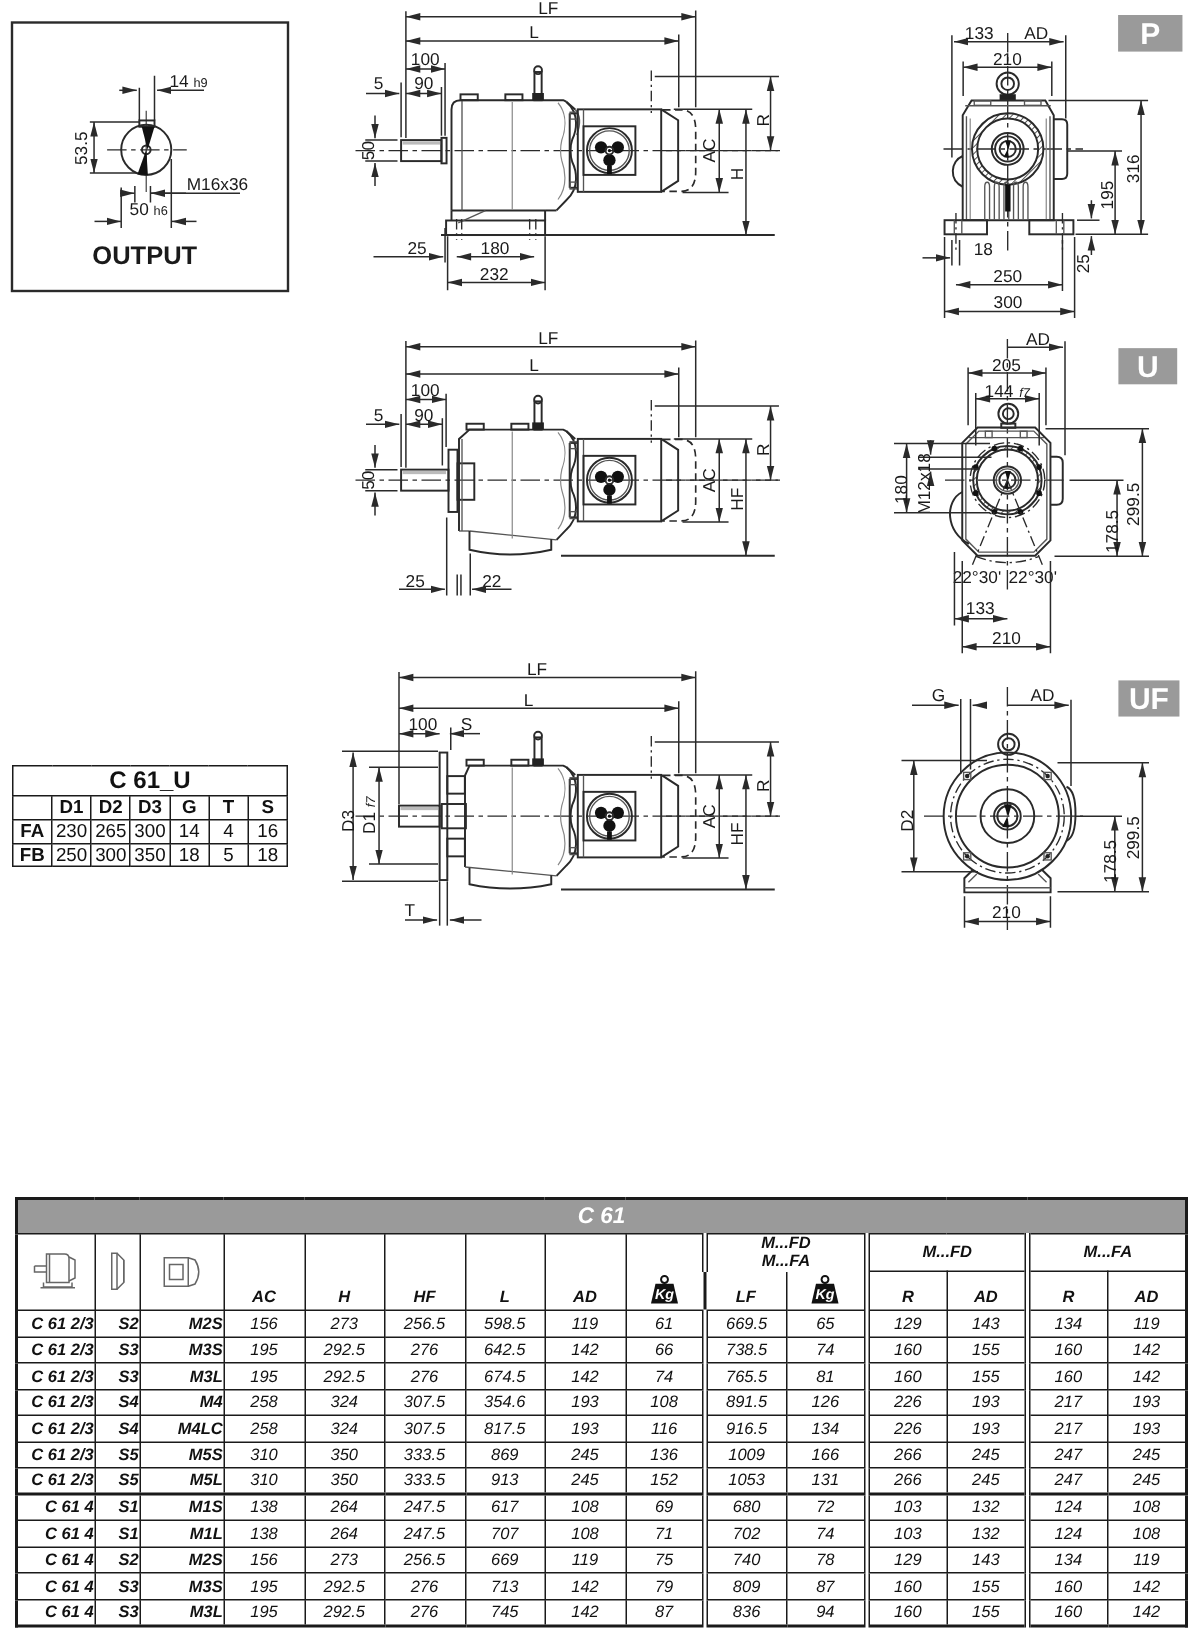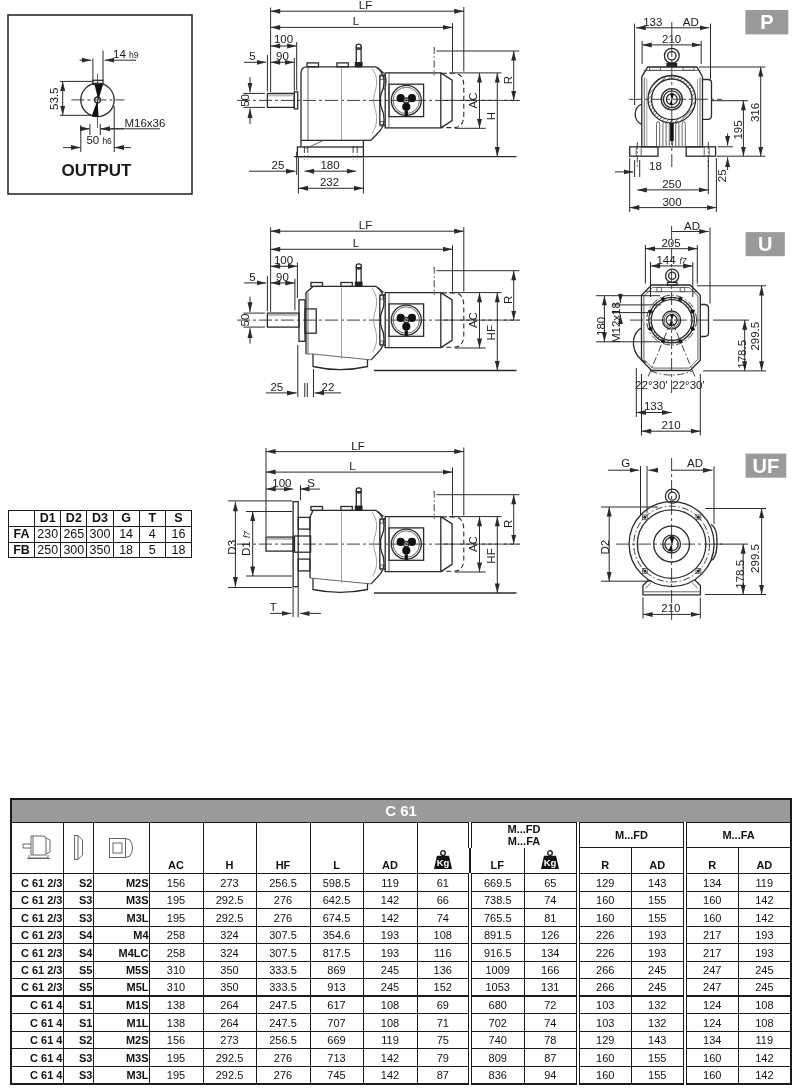--- a/index.html
+++ b/index.html
@@ -16,21 +16,21 @@
 .t11{font-size:11.5px;}
 .t8{font-size:8.5px;}
 .t8i{font-size:8.5px;font-style:italic;}
 .t17b{font-size:17px;font-weight:bold;}
 .tab{font-size:20px;font-weight:bold;fill:#fff;}
 table{border-collapse:collapse;table-layout:fixed;}
 .st{width:184px;font-size:12.5px;text-align:center;color:#111;}
 .st td{border:1.6px solid #1a1a1a;height:15.8px;padding:0;}
 .sttitle{font-weight:bold;font-size:16px;height:20px!important;}
 .st .sh{font-weight:bold;}
-.bt{width:781px;font-size:11px;color:#111;text-align:center;}
+.bt{width:781px;font-size:11px;color:#111;text-align:center;font-style:italic;}
 .bt td{border:1px solid #1a1a1a;padding:0;height:17.5px;overflow:hidden;}
 .banner td{background:#9a9a9a;color:#fff;font-weight:bold;font-size:15px;height:23px;border-bottom:1.5px solid #1a1a1a;}
 .h1 td{height:25px;}
 .h2 td{height:26px;}
 .bh{font-weight:bold;vertical-align:bottom;padding-bottom:2px!important;}
 .g1{font-weight:bold;line-height:1.15;vertical-align:middle;border-bottom:none!important;border-left:4px double #1a1a1a!important;border-right:4px double #1a1a1a!important;}
 .g2{font-weight:bold;vertical-align:middle;}
 .g3{border-left:4px double #1a1a1a!important;}
 .nt{border-top:none!important;}
 .bl{font-weight:bold;text-align:right;padding-left:3px!important;}
@@ -518,20 +518,23 @@
 <rect x="745.4" y="10" width="42.9" height="24.4" fill="#9a9a9a"></rect>
 <text x="766.85" y="29.2" class="tab" style="fill:#fff" text-anchor="middle">P</text>
 <rect x="745.6" y="232.1" width="39.2" height="24.1" fill="#9a9a9a"></rect>
 <text x="765.2" y="251.15" class="tab" style="fill:#fff" text-anchor="middle">U</text>
 <rect x="745.6" y="453.6" width="40.7" height="24.1" fill="#9a9a9a"></rect>
 <text x="765.95" y="472.65000000000003" class="tab" style="fill:#fff" text-anchor="middle">UF</text>
 </svg>
 
 <table class="st" style="position:absolute;left:8px;top:510px;">
 <tbody>
+      <tr>
+        <td colspan="7" class="sttitle">C 61_U</td>
+      </tr>
 <tr>
         <td class="sh"></td>
         <td class="sh">D1</td>
         <td class="sh">D2</td>
         <td class="sh">D3</td>
         <td class="sh">G</td>
         <td class="sh">T</td>
         <td class="sh">S</td>
       </tr>
 <tr>

